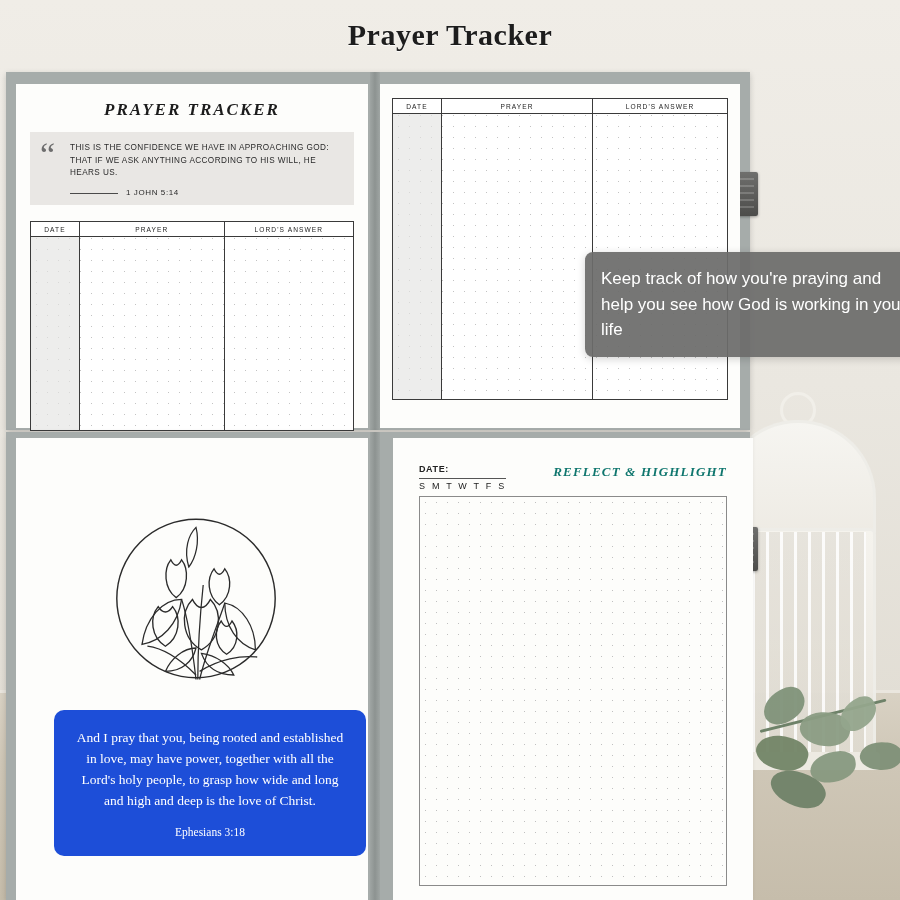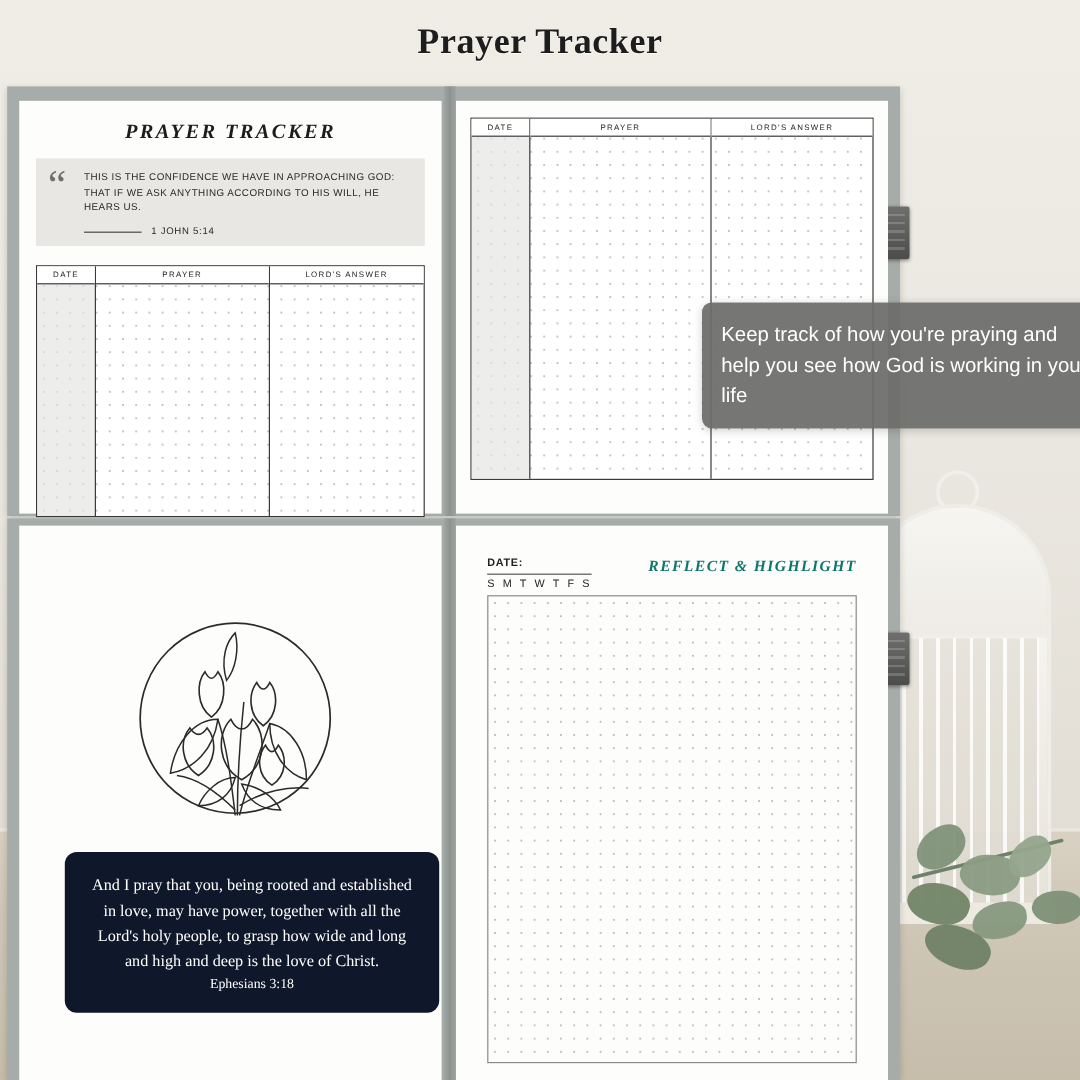--- a/index.html
+++ b/index.html
@@ -123,21 +123,21 @@
   .page {
     position: absolute;
     background: #fdfdfb;
   }
 
   
   .page-tl { left: 10px; top: 12px; width: 352px; height: 344px; }
   .page-tr { left: 374px; top: 12px; width: 360px; height: 344px; }
   
   .page-bl { left: 10px; top: 6px; width: 352px; height: 462px; }
-  .page-br { left: 374px; top: 6px; width: 360px; height: 462px; }
+  .page-br { left: 387px; top: 6px; width: 360px; height: 462px; }
 
   .binding {
     position: absolute;
     top: 0; bottom: 0; left: 364px; width: 10px;
     background: linear-gradient(90deg,#9fa5a3,#8d9391,#9fa5a3);
   }
 
   .clip {
     position: absolute;
     right: -8px;
@@ -238,30 +238,31 @@
   
   .floral {
     position: absolute;
     left: 90px; top: 75px;
     width: 180px; height: 180px;
   }
   .verse-card {
     position: absolute;
     left: 38px; top: 272px;
     width: 276px;
-    background: #0f172a;
+    background: #1d4ed8;
     border-radius: 10px;
     padding: 18px 18px 14px 18px;
     color: #fff;
     text-align: center;
     font-family: "Liberation Serif", serif;
     font-size: 13.5px;
     line-height: 1.55;
   }
   .verse-card .ref {
+    margin-top: 12px;
     font-size: 11.5px;
   }
 
   
   .br-head {
     position: absolute;
     left: 26px; top: 26px;
     font-size: 9px;
     letter-spacing: .6px;
     color: #222;

